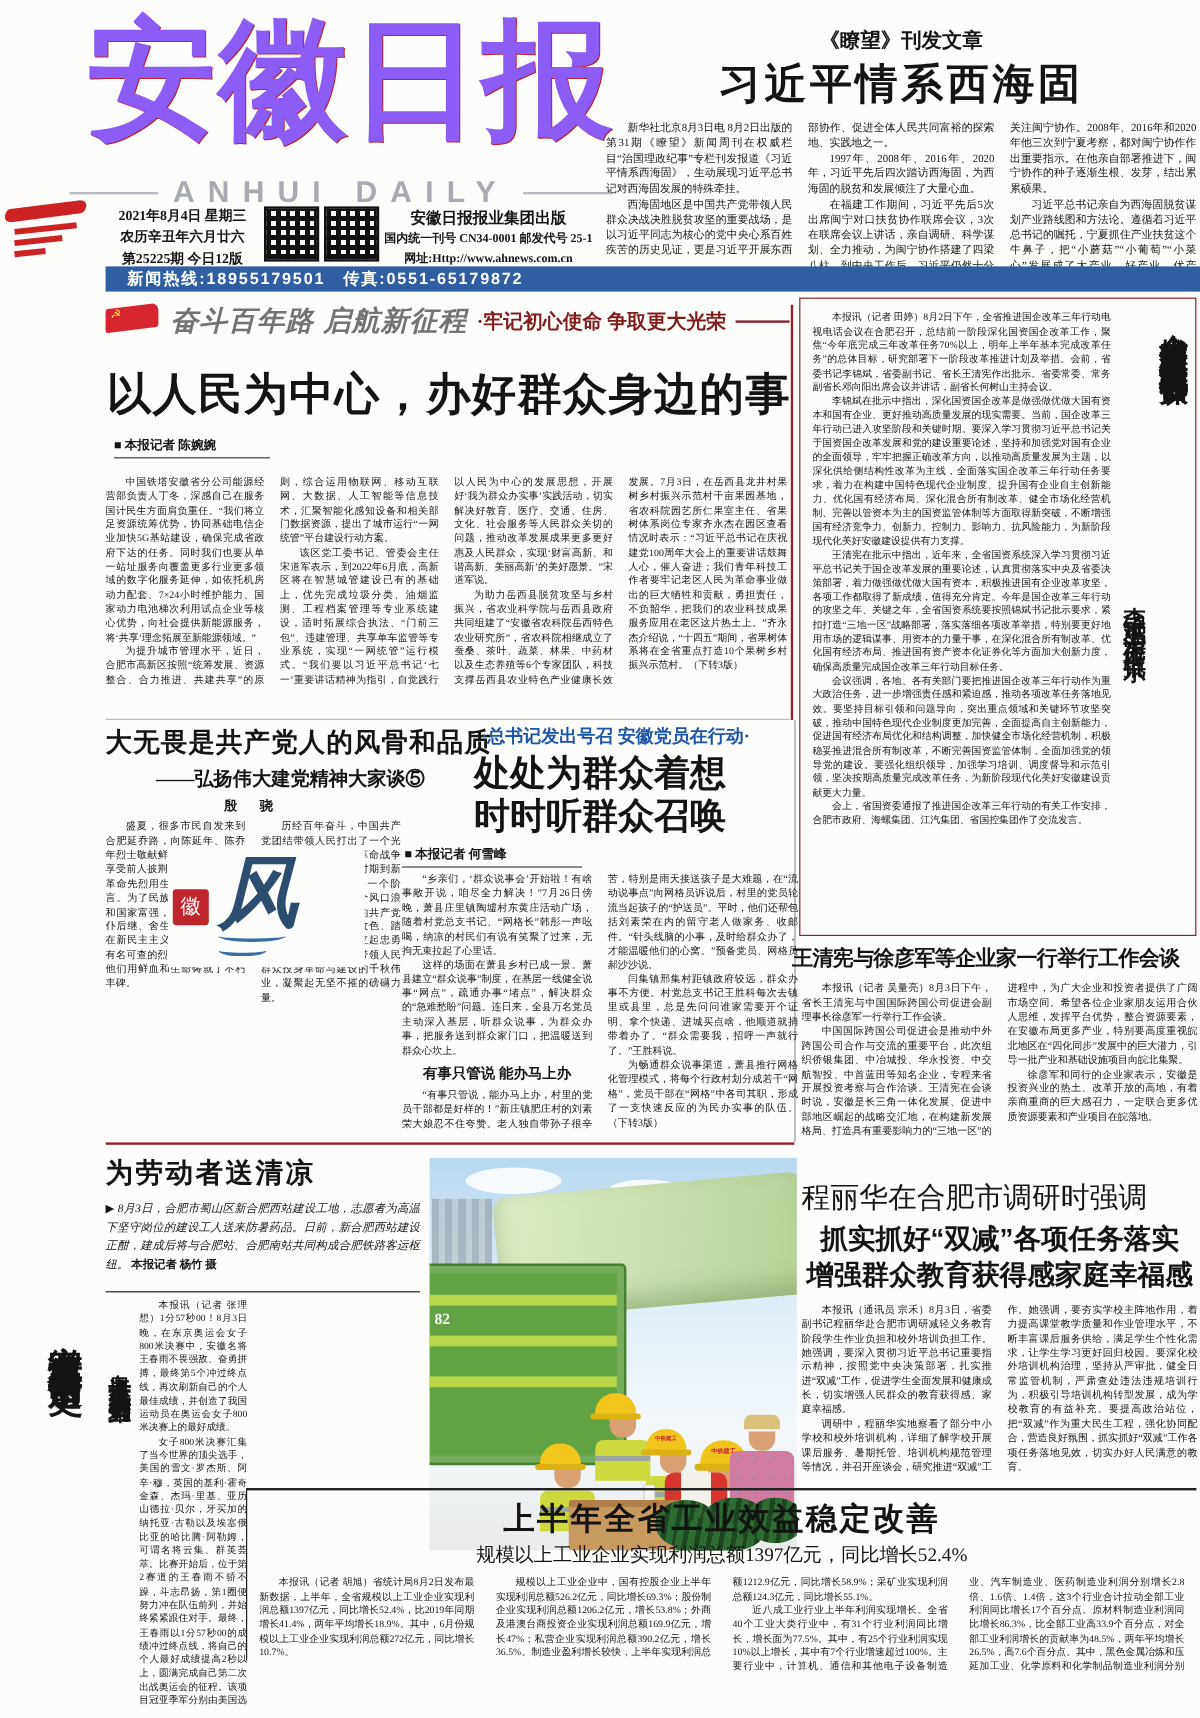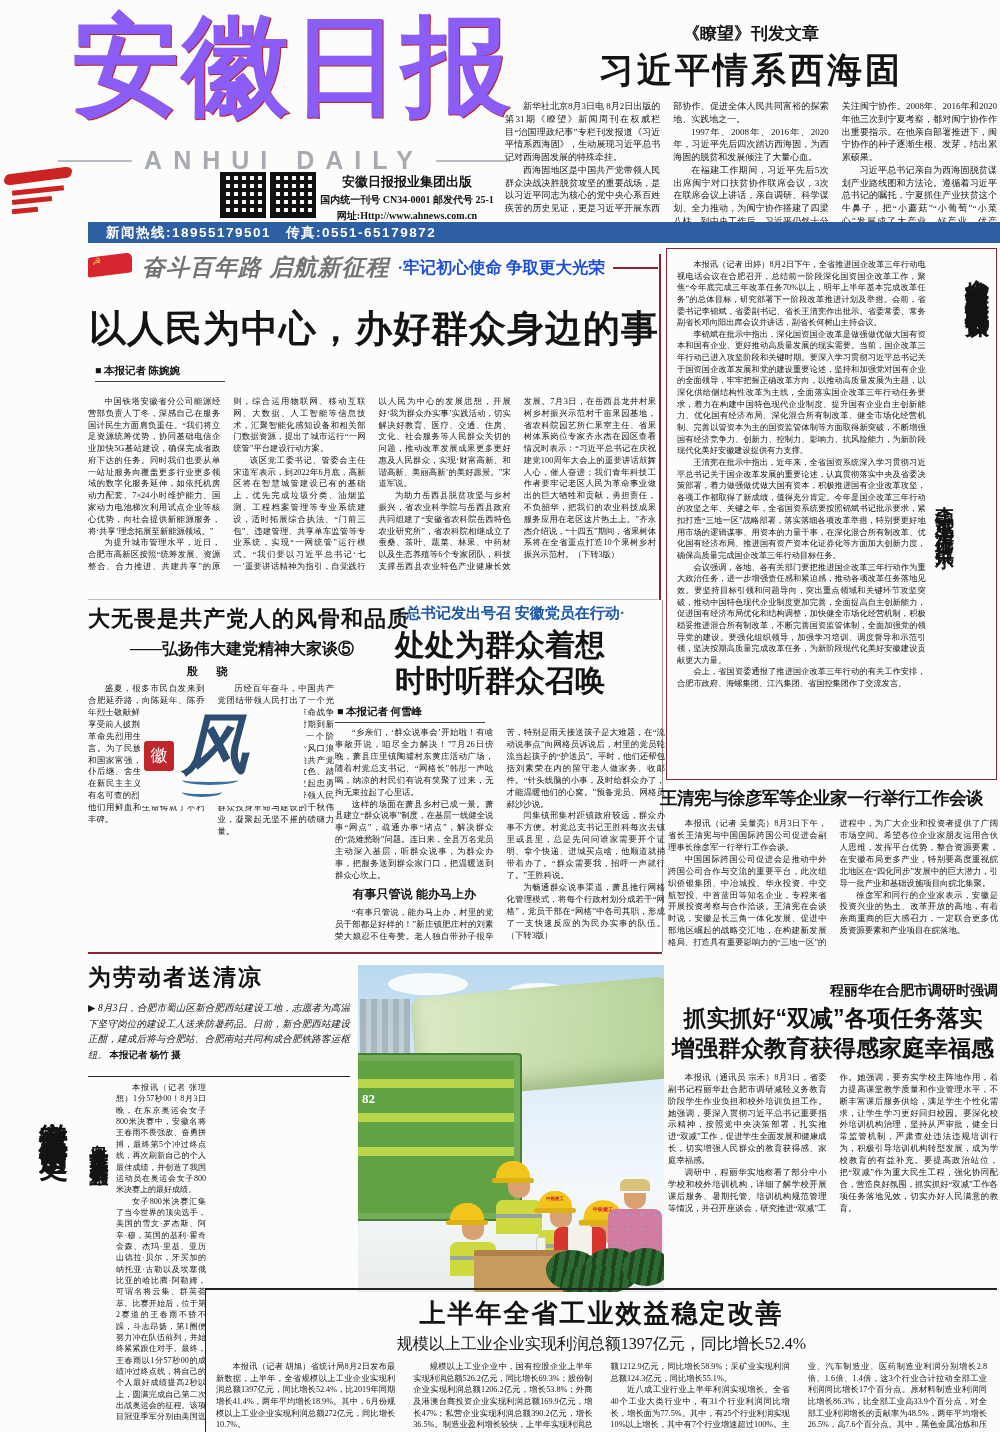--- a/index.html
+++ b/index.html
@@ -30,21 +30,21 @@
            display:flex;align-items:center;padding-left:18px;letter-spacing:1.5px;}
 
   
   .lk-kicker{text-align:center;font-weight:bold;font-size:17px;}
   .lk-head{text-align:center;font-weight:900;font-size:35px;letter-spacing:3px;margin:2px 0 6px;}
   .body-cols{column-gap:13px;font-size:9px;line-height:1.42;overflow:hidden;}
 
   
   .banner{display:flex;align-items:center;gap:8px;}
   .banner .b1{color:#737373;font-style:italic;font-weight:900;font-size:23px;letter-spacing:1px;}
-  .banner .b2{color:#1d4ed8;font-weight:bold;font-size:16.5px;}
+  .banner .b2{color:#7f1d1d;font-weight:bold;font-size:16.5px;}
   .banner .rule{flex:1;height:2px;background:#8b2332;}
   .flag{position:relative;width:46px;height:26px;}
   .flag .cloth{position:absolute;left:0;top:0;width:44px;height:20px;background:#d6252e;
                transform:skewY(-7deg);border-radius:2px 6px 2px 2px;}
   .flag .emblem{position:absolute;left:4px;top:1px;color:#ffd34d;font-size:10px;}
   .main-head{text-align:center;font-weight:900;font-size:37px;letter-spacing:1px;}
   .byline{font-weight:bold;font-size:10.5px;}
   .byline-rule{height:1px;background:#444;margin-top:3px;width:130px;}
 
   
@@ -66,21 +66,21 @@
 
   .cc-kicker{color:#1c57a5;font-weight:bold;font-size:15px;}
   .cc-head{text-align:center;font-weight:900;font-size:30px;line-height:1.2;}
 
   .ht-head{font-size:17.5px;font-weight:900;letter-spacing:-0.5px;}
 
   .ql-title{font-size:23px;font-weight:900;letter-spacing:2px;}
   .ql-cap{font-style:italic;font-size:9.5px;line-height:1.65;margin-top:8px;}
   .ql-credit{font-weight:bold;font-style:normal;}
 
-  .cl-kicker{text-align:right;font-size:14px;font-weight:bold;}
+  .cl-kicker{text-align:left;font-size:24px;font-weight:normal;}
   .cl-head{text-align:center;font-weight:900;font-size:23px;line-height:1.3;}
 
   .wy-head{font-size:29px;font-weight:900;letter-spacing:3px;}
   .wy-sub{font-size:19px;font-weight:bold;letter-spacing:2px;}
 
   .ind-box{border-top:2px solid #222;border-left:1px solid #222;box-sizing:border-box;
            padding:6px 10px 4px;}
   .ind-head{text-align:center;font-weight:900;font-size:26px;letter-spacing:2px;}
   .ind-sub{text-align:center;font-size:16px;margin:3px 0 6px;}
 
@@ -121,20 +121,25 @@
     <span class="rule"></span>
   </div>
 
   <div class="abs swoosh" style="left:4px;top:166px;">
     <i style="left:2px;top:4px;width:64px;height:12px;transform:skewX(-35deg) rotate(-8deg);border-radius:2px 10px 2px 10px;"></i>
     <i style="left:8px;top:22px;width:52px;height:5px;transform:rotate(-6deg);"></i>
     <i style="left:8px;top:32px;width:40px;height:5px;transform:rotate(-6deg);"></i>
     <i style="left:8px;top:42px;width:26px;height:5px;transform:rotate(-6deg);"></i>
   </div>
 
+  <div class="abs info" style="left:92px;top:172px;width:120px;">
+    <div>2021年8月4日 星期三</div>
+    <div>农历辛丑年六月廿六</div>
+    <div>第25225期 今日12版</div>
+  </div>
 
   <div class="abs qr" style="left:220px;top:172px;"></div>
   <div class="abs qr" style="left:270px;top:172px;"></div>
 
   <div class="abs info" style="left:318px;top:172px;width:178px;">
     <div style="font-size:13px;">安徽日报报业集团出版</div>
     <div style="font-size:10px;">国内统一刊号 CN34-0001 邮发代号 25-1</div>
     <div style="font-size:10px;">网址:Http://www.ahnews.com.cn</div>
   </div>
 
@@ -314,21 +319,21 @@
 
   <div class="abs" style="left:20px;top:1082px;width:310px;height:348px;">
     <div class="abs wy-head vert" style="left:14px;top:16px;height:330px;">安徽名将王春雨创造历史</div>
     <div class="abs wy-sub vert" style="left:66px;top:48px;height:300px;">奥运女子八百米决赛名列第五</div>
     <div class="abs body-cols" style="left:96px;top:0;width:90px;height:348px;font-size:8px;column-count:1;">
       <p class="t">本报讯（记者 张理想）1分57秒00！8月3日晚，在东京奥运会女子800米决赛中，安徽名将王春雨不畏强敌、奋勇拼搏，最终第5个冲过终点线，再次刷新自己的个人最佳成绩，并创造了我国运动员在奥运会女子800米决赛上的最好成绩。</p>
       <p class="t">女子800米决赛汇集了当今世界的顶尖选手，美国的雪文·罗杰斯、阿辛·穆，英国的基利·霍奇金森、杰玛·里基、亚历山德拉·贝尔，牙买加的纳托亚·古勒以及埃塞俄比亚的哈比腾·阿勒姆，可谓名将云集、群英荟萃。比赛开始后，位于第2赛道的王春雨不骄不躁，斗志昂扬，第1圈便努力冲在队伍前列，并始终紧紧跟住对手。最终，王春雨以1分57秒00的成绩冲过终点线，将自己的个人最好成绩提高2秒以上，圆满完成自己第二次出战奥运会的征程。该项目冠亚季军分别由美国选手阿辛·穆、英国选手霍奇金森、美国选手罗杰斯获得。（下转3版）</p>
     </div>
   </div>
 
-  <div class="abs ind-box" style="left:205px;top:1288px;width:792px;height:144px;">
+  <div class="abs ind-box" style="left:205px;top:1240px;width:792px;height:144px;">
     <div class="ind-head">上半年全省工业效益稳定改善</div>
     <div class="ind-sub">规模以上工业企业实现利润总额1397亿元，同比增长52.4%</div>
     <div class="body-cols" style="column-count:4;column-gap:18px;height:84px;font-size:8.2px;">
       <p class="t">本报讯（记者 胡旭）省统计局8月2日发布最新数据，上半年，全省规模以上工业企业实现利润总额1397亿元，同比增长52.4%，比2019年同期增长41.4%，两年平均增长18.9%。其中，6月份规模以上工业企业实现利润总额272亿元，同比增长10.7%。</p>
       <p class="t">规模以上工业企业中，国有控股企业上半年实现利润总额526.2亿元，同比增长69.3%；股份制企业实现利润总额1206.2亿元，增长53.8%；外商及港澳台商投资企业实现利润总额169.9亿元，增长47%；私营企业实现利润总额390.2亿元，增长36.5%。制造业盈利增长较快，上半年实现利润总额1212.9亿元，同比增长58.9%；采矿业实现利润总额124.3亿元，同比增长55.1%。</p>
       <p class="t">近八成工业行业上半年利润实现增长。全省40个工业大类行业中，有31个行业利润同比增长，增长面为77.5%。其中，有25个行业利润实现10%以上增长，其中有7个行业增速超过100%。主要行业中，计算机、通信和其他电子设备制造业、汽车制造业、医药制造业利润分别增长2.8倍、1.6倍、1.4倍，这3个行业合计拉动全部工业利润同比增长17个百分点。原材料制造业利润同比增长86.3%，比全部工业高33.9个百分点，对全部工业利润增长的贡献率为48.5%，两年平均增长26.5%，高7.6个百分点。其中，黑色金属冶炼和压延加工业、化学原料和化学制品制造业利润分别增长2.7倍、1.2倍，石油、煤炭及其他燃料加工业由亏转盈，工业利润比重由去年同期的7.5%提高到14.7%。</p>
 
     </div>
   </div>
 

